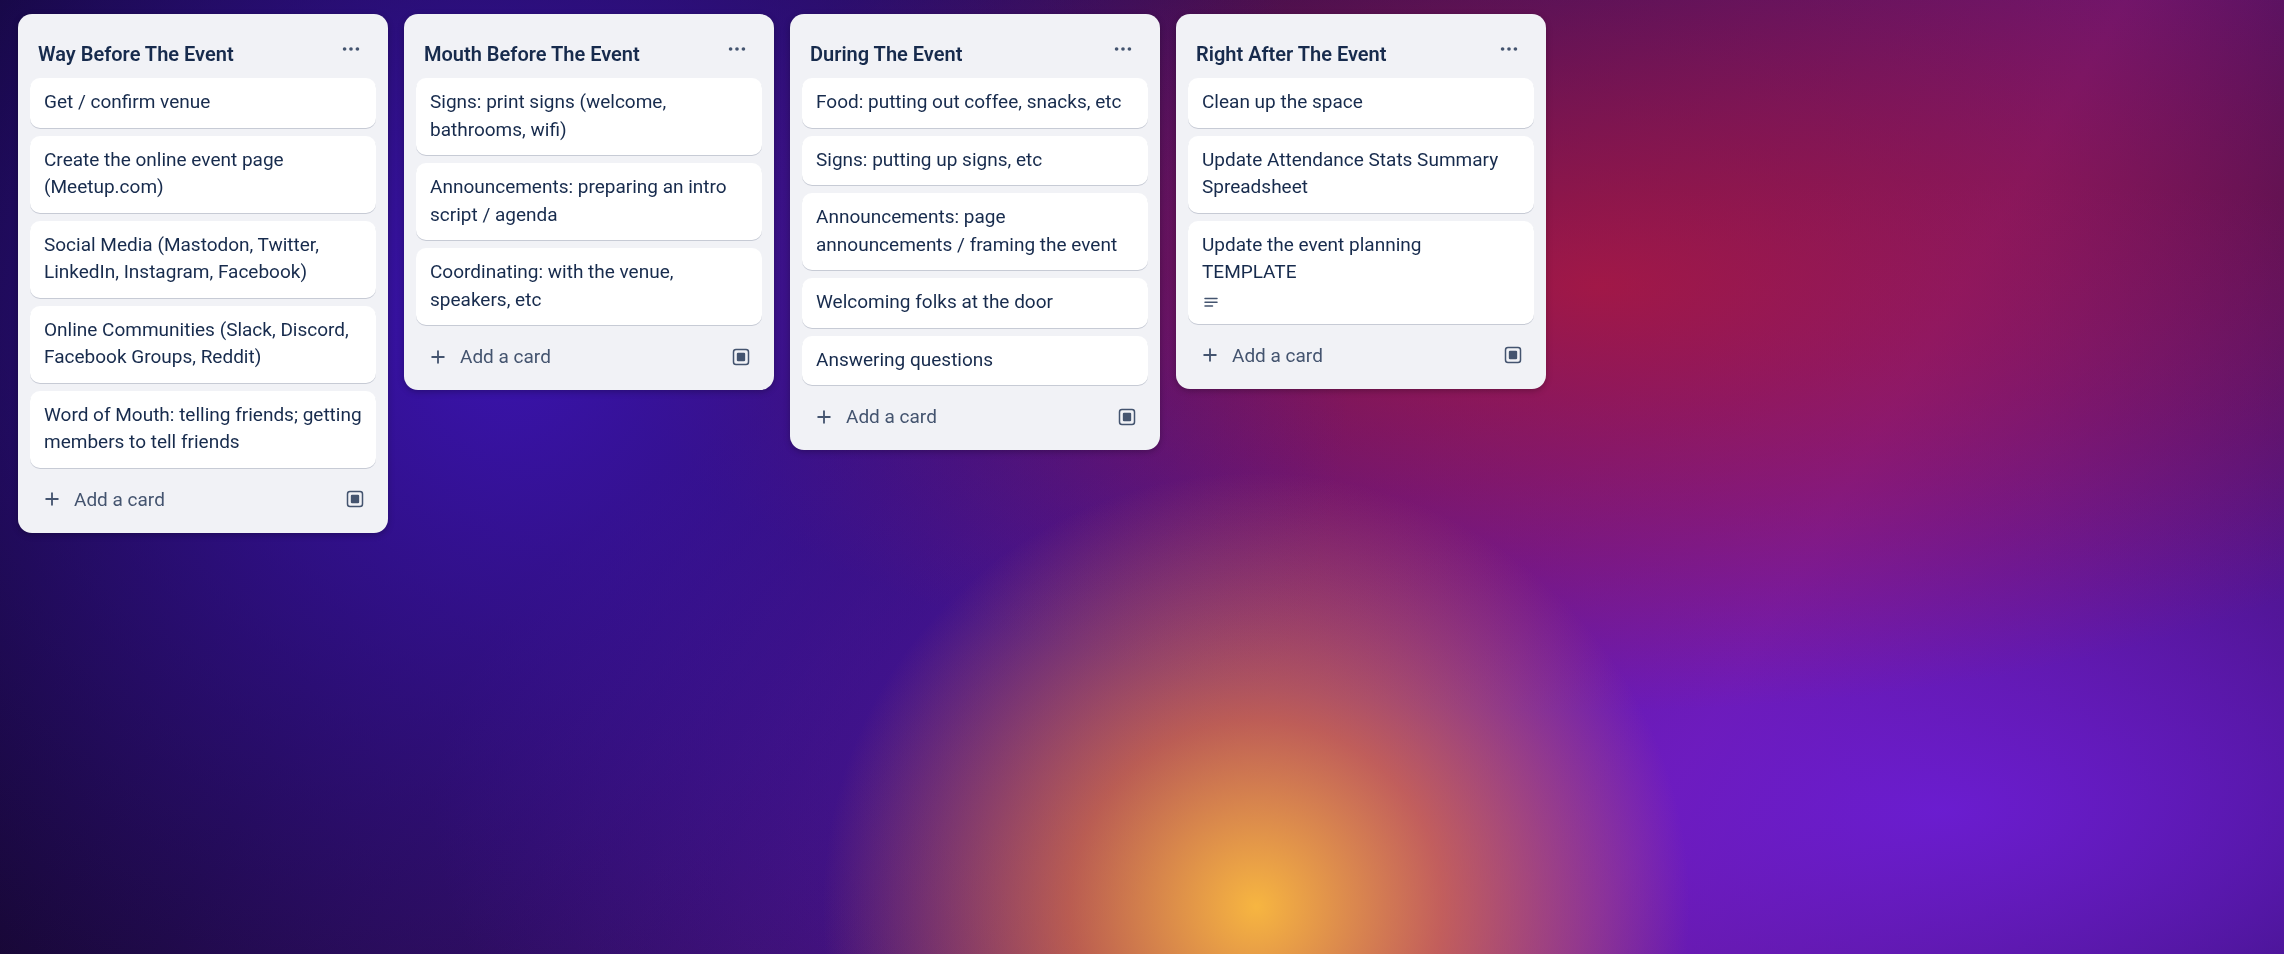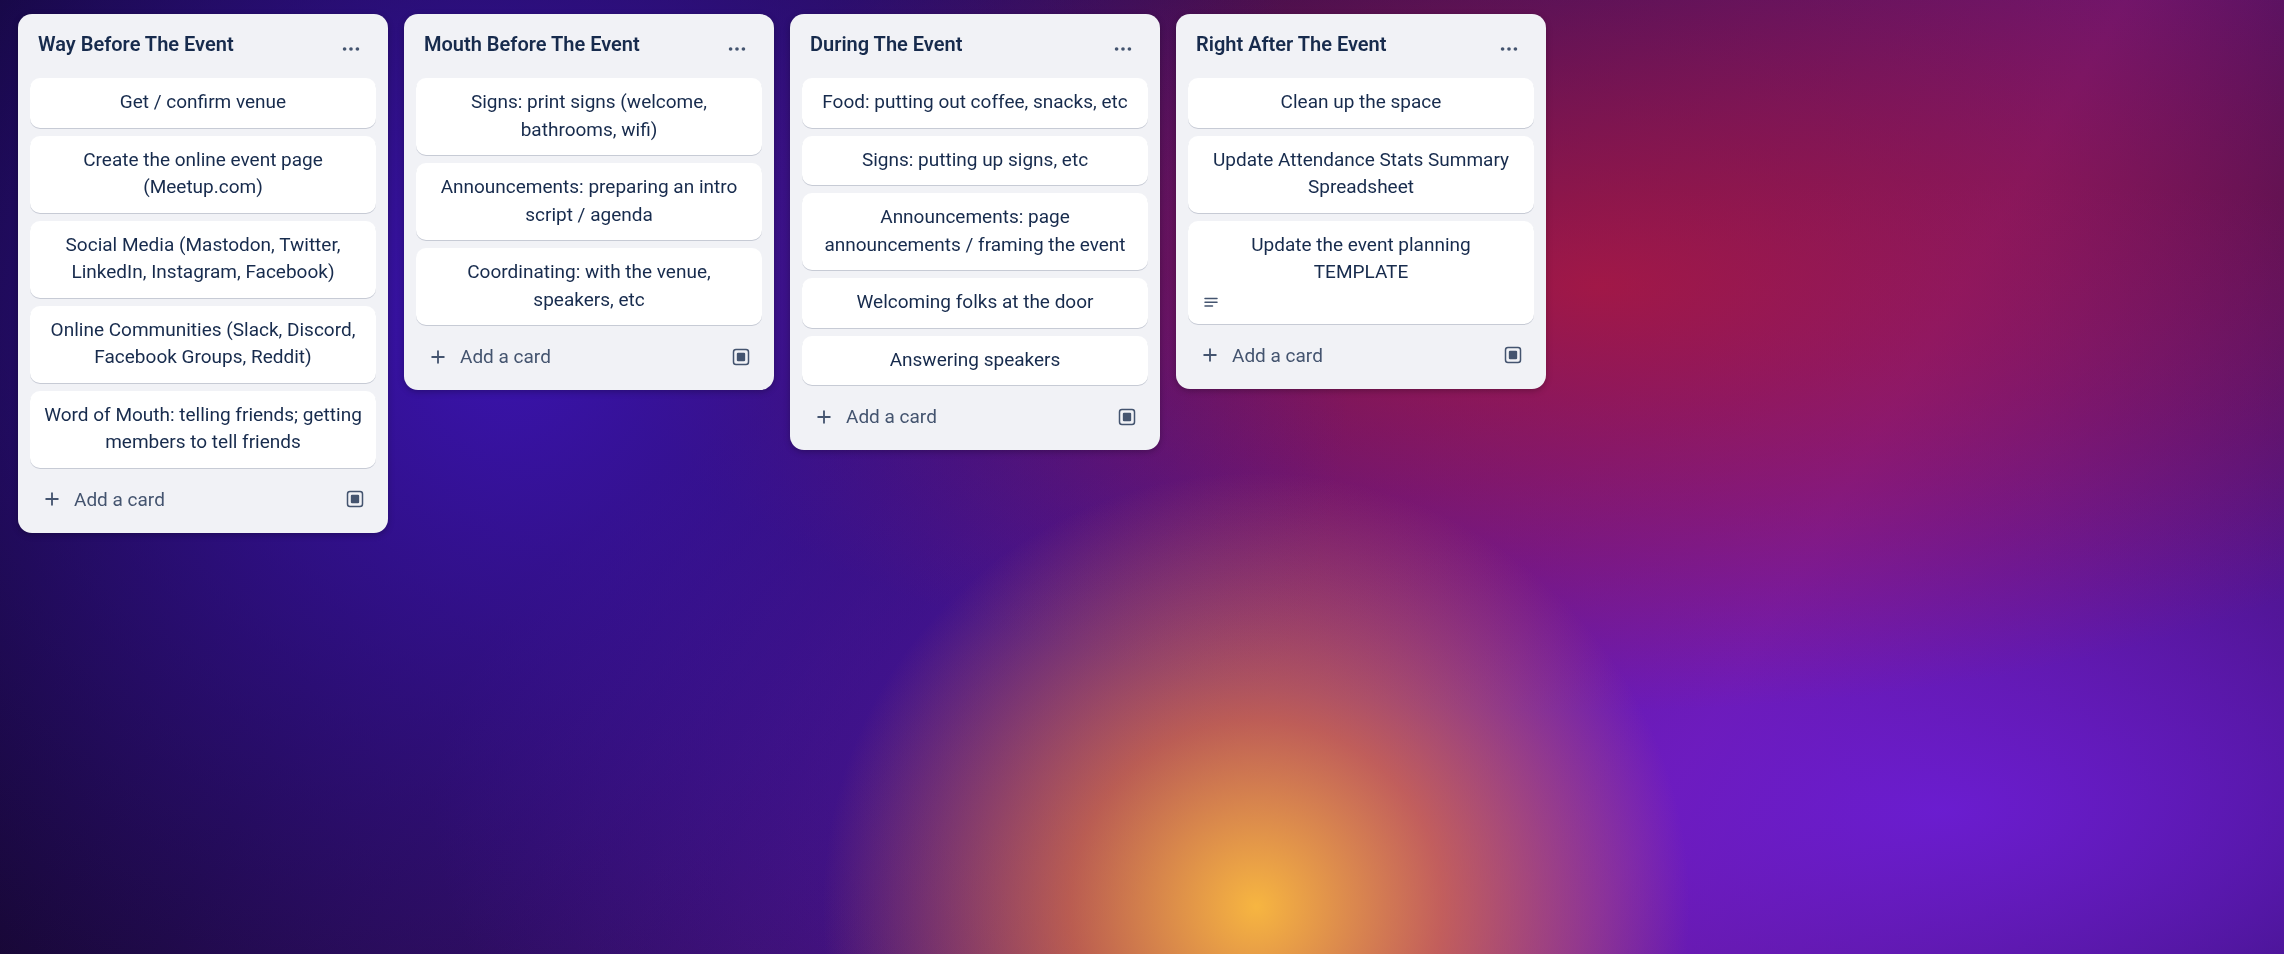--- a/index.html
+++ b/index.html
@@ -30,21 +30,21 @@
     width: 370px;
     flex: 0 0 370px;
     display: flex;
     flex-direction: column;
     padding: 10px 10px 12px 10px;
     box-shadow: 0 2px 6px rgba(0,0,0,0.25);
   }
 
   .list-header {
     display: flex;
-    align-items: flex-start;
+    align-items: flex-end;
     justify-content: space-between;
     padding: 8px 10px 12px 10px;
   }
   .list-title {
     font-size: 20px;
     font-weight: 600;
     color: #172b4d;
     line-height: 1.2;
     cursor: pointer;
   }
@@ -57,21 +57,20 @@
     justify-content: center;
     color: #44546f;
     cursor: pointer;
   }
 
   .cards {
     display: flex;
     flex-direction: column;
     gap: 8px;
     padding: 0 2px;
-    text-align: center;
   }
 
   .card {
     background: #ffffff;
     border-radius: 10px;
     padding: 10px 14px 12px 14px;
     font-size: 19px;
     line-height: 1.45;
     color: #172b4d;
     box-shadow: 0 1px 0 rgba(9,30,66,0.18);
@@ -235,21 +234,21 @@
         <div class="card">
           <div>Signs: putting up signs, etc</div>
         </div>
         <div class="card">
           <div>Announcements: page announcements / framing the event</div>
         </div>
         <div class="card">
           <div>Welcoming folks at the door</div>
         </div>
         <div class="card">
-          <div>Answering speakers</div>
+          <div>Answering questions</div>
         </div>
       </div>
       <div class="list-footer">
         <div class="add-card">
           <span>
             <svg class="icon-svg" width="20" height="20" viewBox="0 0 24 24" fill="none" stroke="currentColor" stroke-width="2.2" stroke-linecap="round">
               <line x1="12" y1="5" x2="12" y2="19"></line>
               <line x1="5" y1="12" x2="19" y2="12"></line>
             </svg>
           </span>

